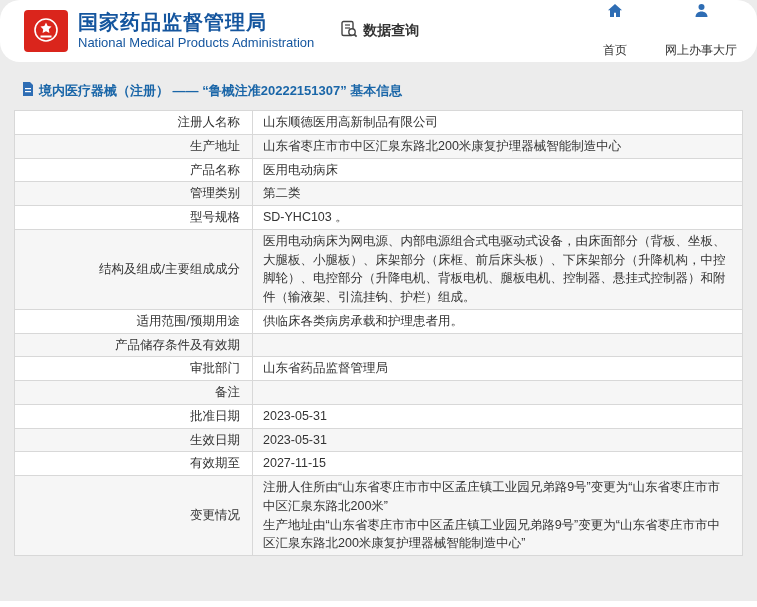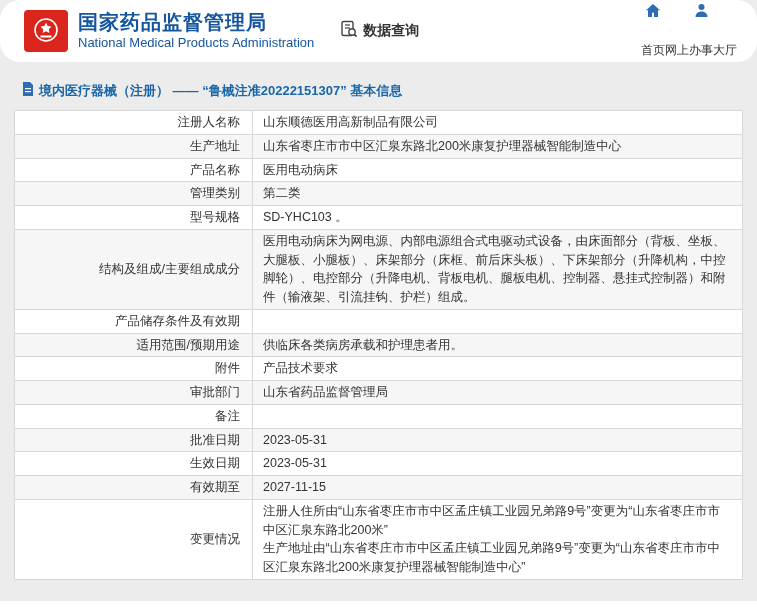--- a/index.html
+++ b/index.html
@@ -61,20 +61,21 @@
     font-weight: bold;
     color: #333;
     white-space: nowrap;
   }
   .hdr-spacer { flex: 1; }
   .nav-item {
     display: flex;
     flex-direction: column;
     align-items: center;
     gap: 20px;
+    margin-left: 38px;
     cursor: pointer;
   }
   .nav-label { font-size: 12px; color: #333; white-space: nowrap; }
 
   
   .breadcrumb {
     margin: 20px 22px 10px 22px;
     display: flex;
     align-items: center;
     gap: 5px;
@@ -198,30 +199,26 @@
       </tr>
       <tr>
         <td class="l">型号规格</td>
         <td class="v">SD-YHC103 。</td>
       </tr>
       <tr>
         <td class="l">结构及组成/主要组成成分</td>
         <td class="v">医用电动病床为网电源、内部电源组合式电驱动式设备，由床面部分（背板、坐板、大腿板、小腿板）、床架部分（床框、前后床头板）、下床架部分（升降机构，中控脚轮）、电控部分（升降电机、背板电机、腿板电机、控制器、悬挂式控制器）和附件（输液架、引流挂钩、护栏）组成。</td>
       </tr>
       <tr>
+        <td class="l">适用范围/预期用途</td>
+        <td class="v">供临床各类病房承载和护理患者用。</td>
+      </tr>
+      <tr>
         <td class="l">产品储存条件及有效期</td>
         <td class="v"></td>
-      </tr>
-      <tr>
-        <td class="l">适用范围/预期用途</td>
-        <td class="v">供临床各类病房承载和护理患者用。</td>
-      </tr>
-      <tr>
-        <td class="l">附件</td>
-        <td class="v">产品技术要求</td>
       </tr>
       <tr>
         <td class="l">审批部门</td>
         <td class="v">山东省药品监督管理局</td>
       </tr>
       <tr>
         <td class="l">备注</td>
         <td class="v"></td>
       </tr>
       <tr>

